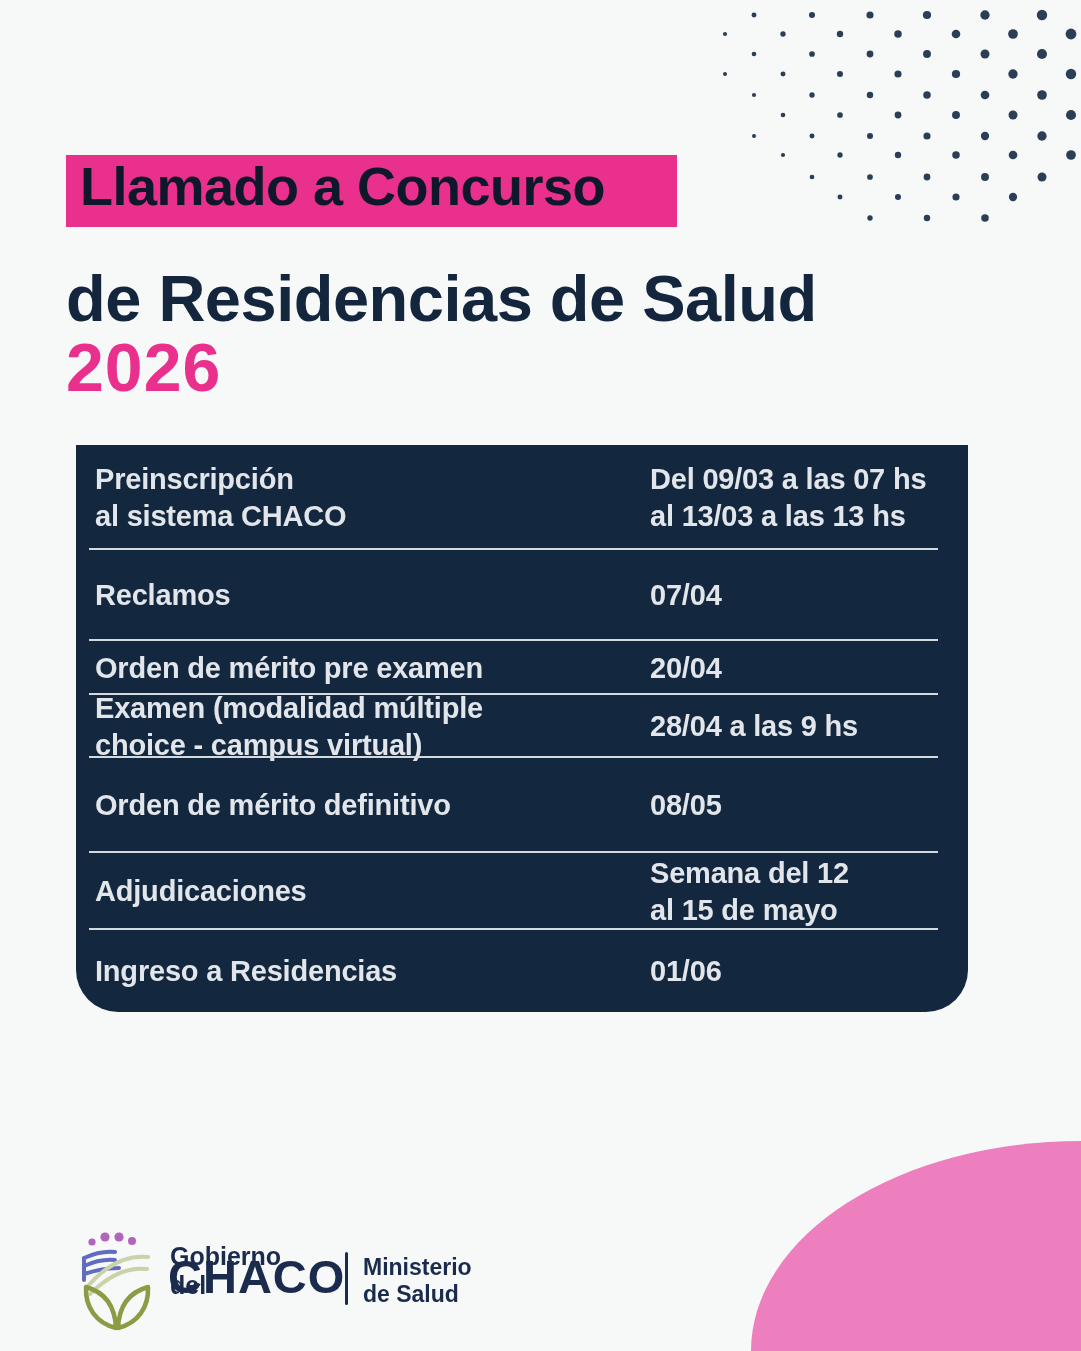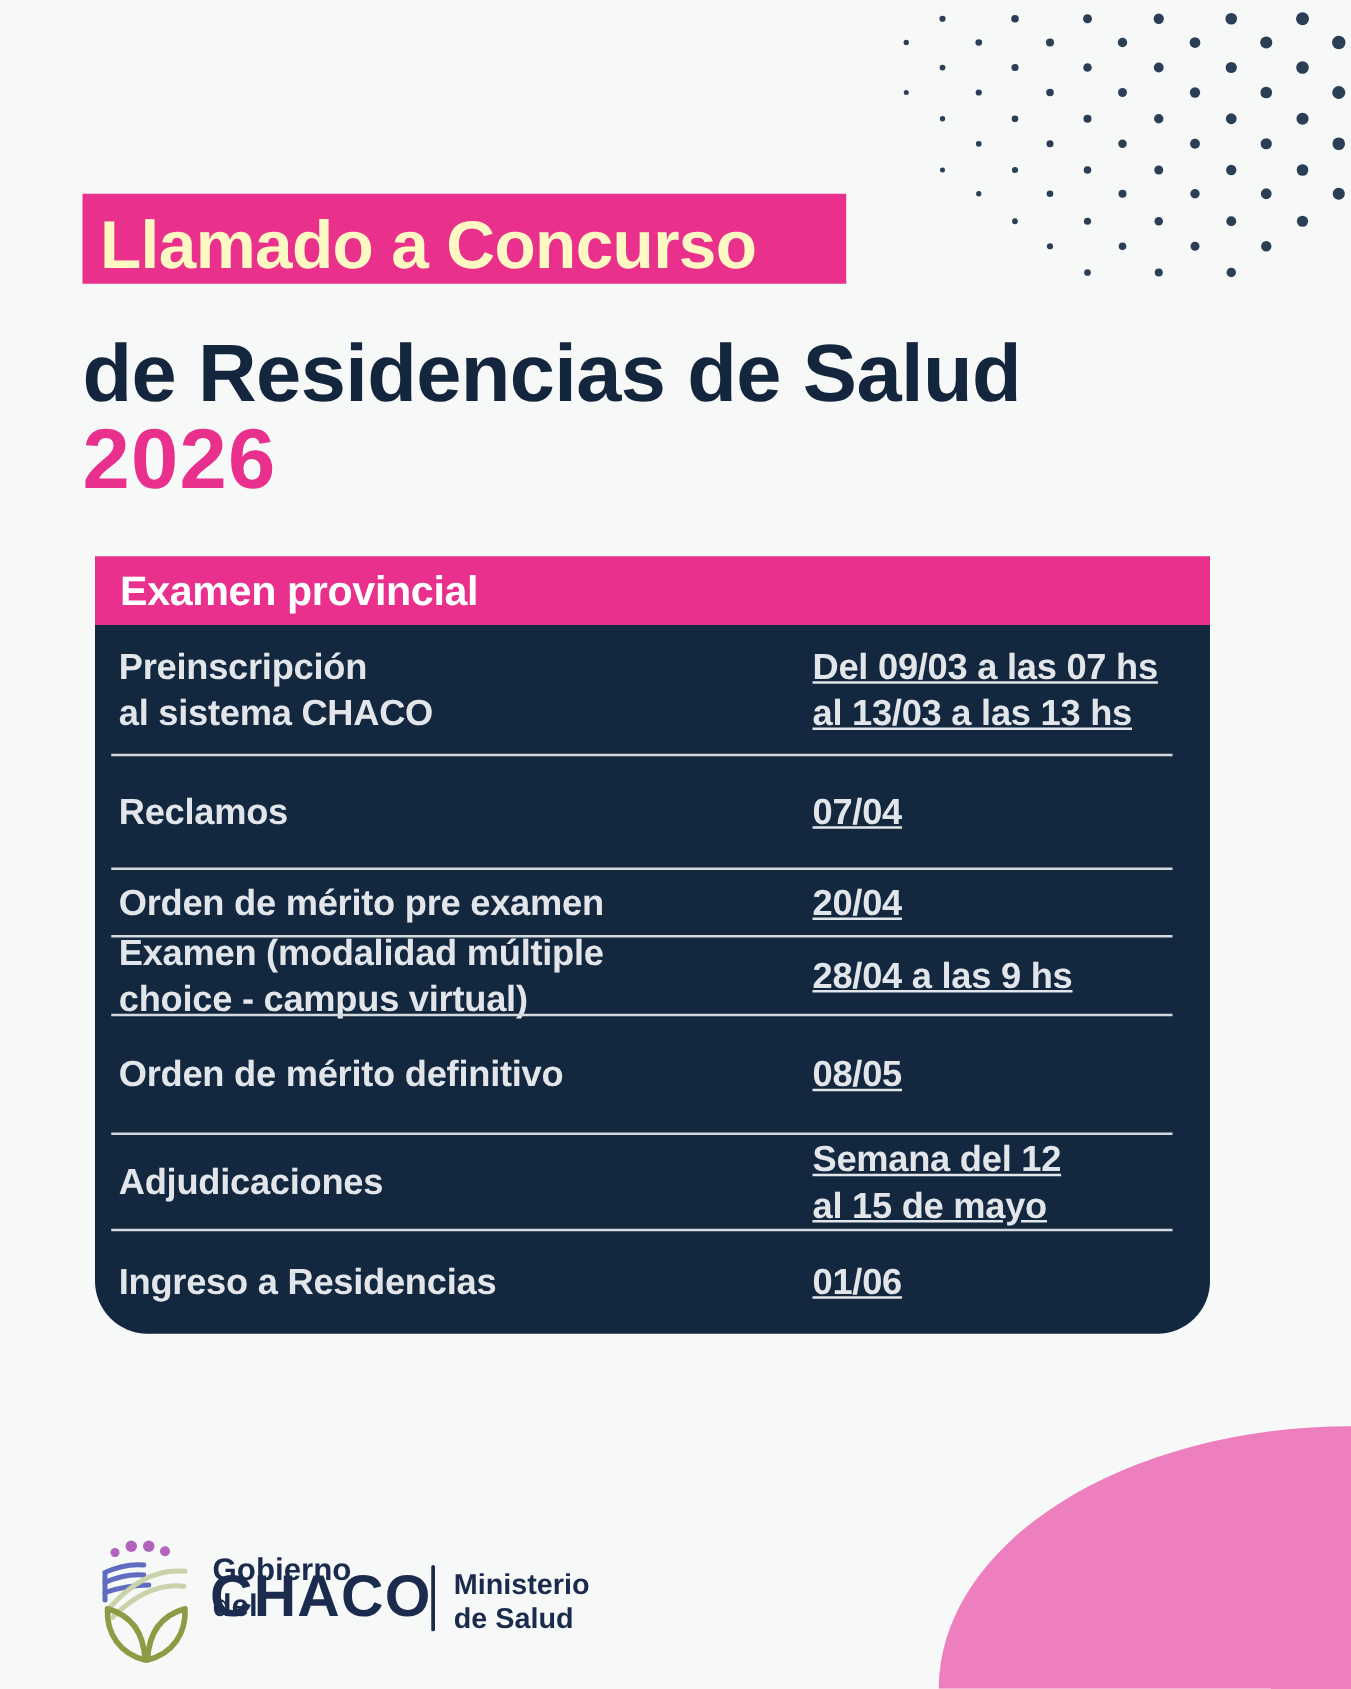--- a/index.html
+++ b/index.html
@@ -16,23 +16,23 @@
     position:relative;overflow:hidden;
   }
   .page{position:absolute;inset:0;}
 
   
   .dots{position:absolute;top:0;left:0;width:1081px;height:250px;}
 
   
   .badge{
     position:absolute;left:66px;top:155px;width:611px;height:72px;
-    background:var(--hot-pink);color:#fef9c3;
+    background:var(--hot-pink);color:#0f172a;
     font-size:54px;font-weight:700;letter-spacing:-0.5px;
-    display:flex;align-items:flex-end;padding-left:14px;
+    display:flex;align-items:flex-start;padding-left:14px;
   }
   .main-title{
     position:absolute;left:66px;top:241px;
     font-size:65px;font-weight:700;color:var(--navy);letter-spacing:-0.5px;white-space:nowrap;margin-top:20px;
   }
   .year{
     position:absolute;left:66px;top:328px;
     font-size:68px;font-weight:700;color:var(--hot-pink);letter-spacing:1px;
   }
 
@@ -54,21 +54,21 @@
   .srow:nth-child(4){height:63px;}
   .srow:nth-child(5){height:95px;}
   .srow:nth-child(6){height:77px;}
   .srow:nth-child(7){height:82px;}
   .srow:nth-child(8){height:76px;align-items:flex-end;}
   .row-label,.row-value{
     color:var(--row-text);font-size:29px;font-weight:700;line-height:37px;
     white-space:pre-line;letter-spacing:-0.2px;
   }
   .row-label{width:555px;flex:none;}
-  .row-value{flex:none;text-decoration:underline;}
+  .row-value{flex:none;}
 
   
   .footer{position:absolute;left:78px;top:1228px;height:110px;}
   .logo-icon{position:absolute;left:0;top:0;}
   .gov-small{position:absolute;left:92px;top:14px;font-size:25px;font-weight:700;color:var(--logo-navy);}
   .gov-name{position:absolute;left:90px;top:21px;font-size:47px;font-weight:700;letter-spacing:1px;color:var(--logo-navy);}
   .footer-divider{position:absolute;left:267px;top:24px;width:3px;height:53px;background:var(--logo-navy);border-radius:2px;}
   .ministry{position:absolute;left:285px;top:26px;font-size:23px;font-weight:700;color:var(--logo-navy);line-height:27px;white-space:pre-line;}
 
   
@@ -147,23 +147,20 @@
       <circle cx="985" cy="218" r="3.77" fill="var(--dot)"></circle>
     </svg>
 
   <div class="badge">
     <span>Llamado a Concurso</span>
   </div>
   <div class="main-title">de Residencias de Salud</div>
   <div class="year">2026</div>
 
   <div class="card">
-    <div class="card-header">
-      <span>Examen provincial</span>
-    </div>
     <div class="card-body">
     <div class="srow">
       <div class="row-label">Preinscripción
 al sistema CHACO</div>
       <div class="row-value">Del 09/03 a las 07 hs
 al 13/03 a las 13 hs</div>
     </div>
 
 
     <div class="srow">

